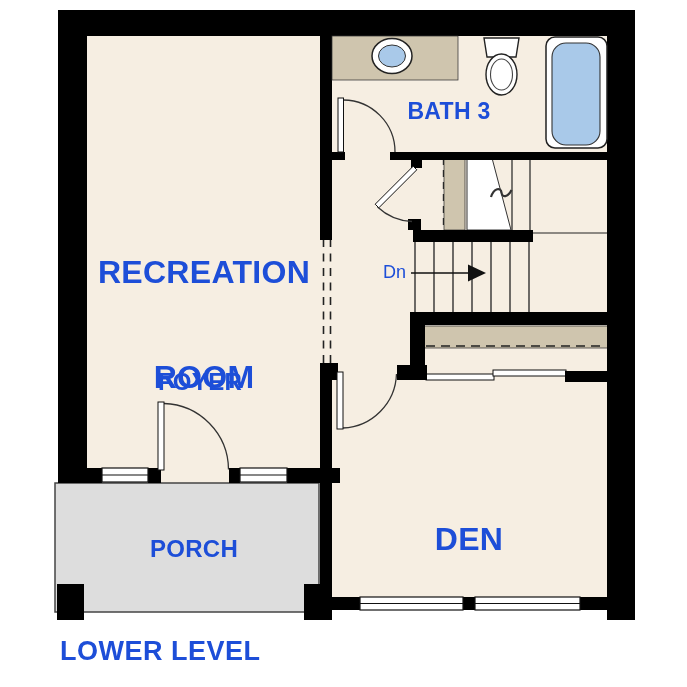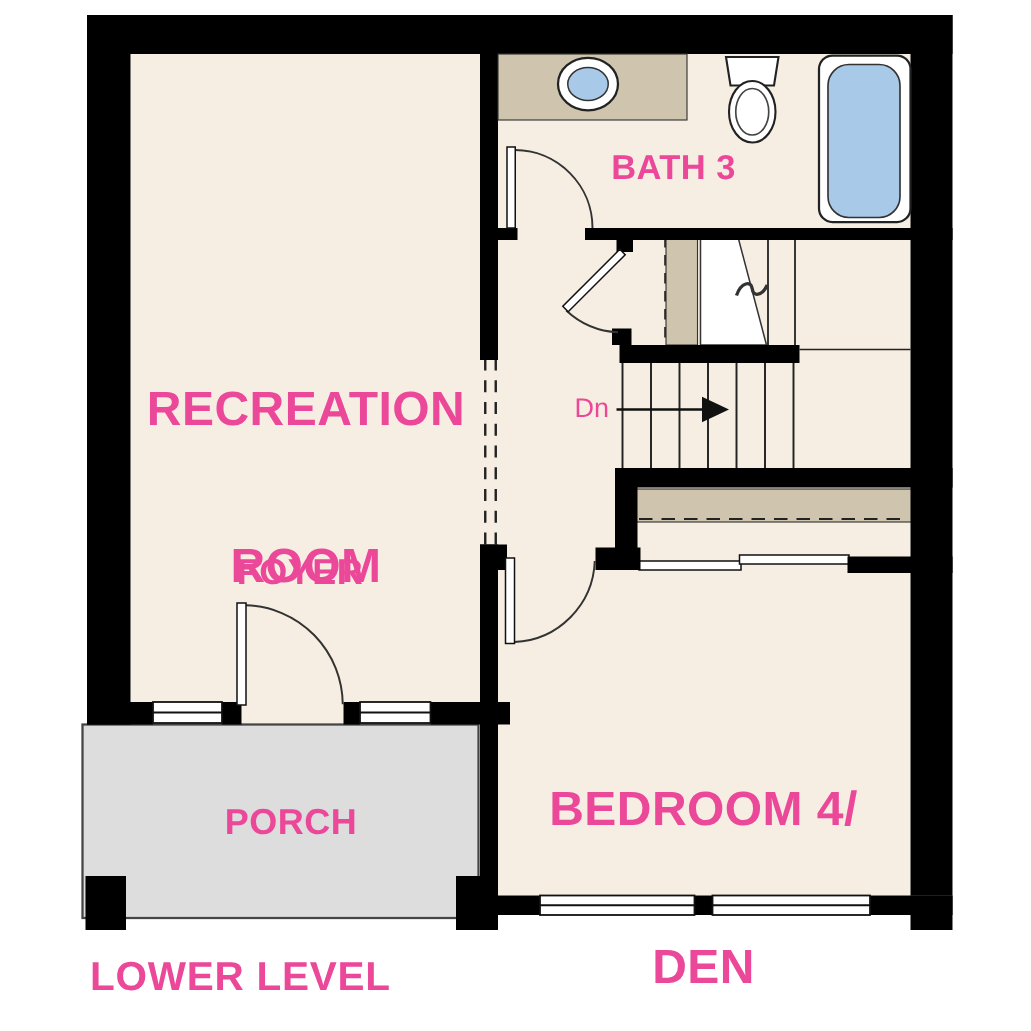--- a/index.html
+++ b/index.html
@@ -3,21 +3,21 @@
 <meta charset="utf-8">
 <style>
   html,body{margin:0;padding:0;background:#fff;}
   .canvas{
     position:relative;width:687px;height:687px;overflow:hidden;
     background:var(--c-background,#fff);
     font-family:"Liberation Sans", sans-serif;
   }
   .plan-svg{position:absolute;left:0;top:0;}
   .label{
-    position:absolute;font-weight:bold;color:#ec4899;text-align:center;
+    position:absolute;font-weight:bold;color:#1d4ed8;text-align:center;
     transform:translateX(-50%);white-space:pre;letter-spacing:.3px;
   }
   .label span{display:block;}
   .lbl-room{font-size:32px;line-height:35px;}
   .lbl-mid{font-size:24px;line-height:24px;}
   .lbl-bath{font-size:23px;line-height:23px;}
   .lbl-dn{font-size:18px;line-height:21px;font-weight:normal;transform:none;text-align:center;letter-spacing:0;}
   .lbl-title{font-size:27px;line-height:34px;transform:none;text-align:left;letter-spacing:.5px;}
 </style>
 </head>
@@ -171,21 +171,20 @@
   <div class="label lbl-room" style="left:204px;top:185px;">
     <span>RECREATION</span>
     <span>ROOM</span>
   </div>
 
   <div class="label lbl-bath" style="left:449px;top:100px;">BATH 3</div>
 
   <div class="label lbl-mid" style="left:200px;top:370px;">FOYER</div>
 
   <div class="label lbl-room" style="left:469px;top:452px;">
-    <span>BEDROOM 4/</span>
     <span>DEN</span>
   </div>
 
   <div class="label lbl-mid" style="left:194px;top:537px;">PORCH</div>
 
   <div class="label lbl-dn" style="left:383px;top:262px;">Dn</div>
 
   <div class="label lbl-title" style="left:60px;top:634px;">LOWER LEVEL</div>
 </div>
 

